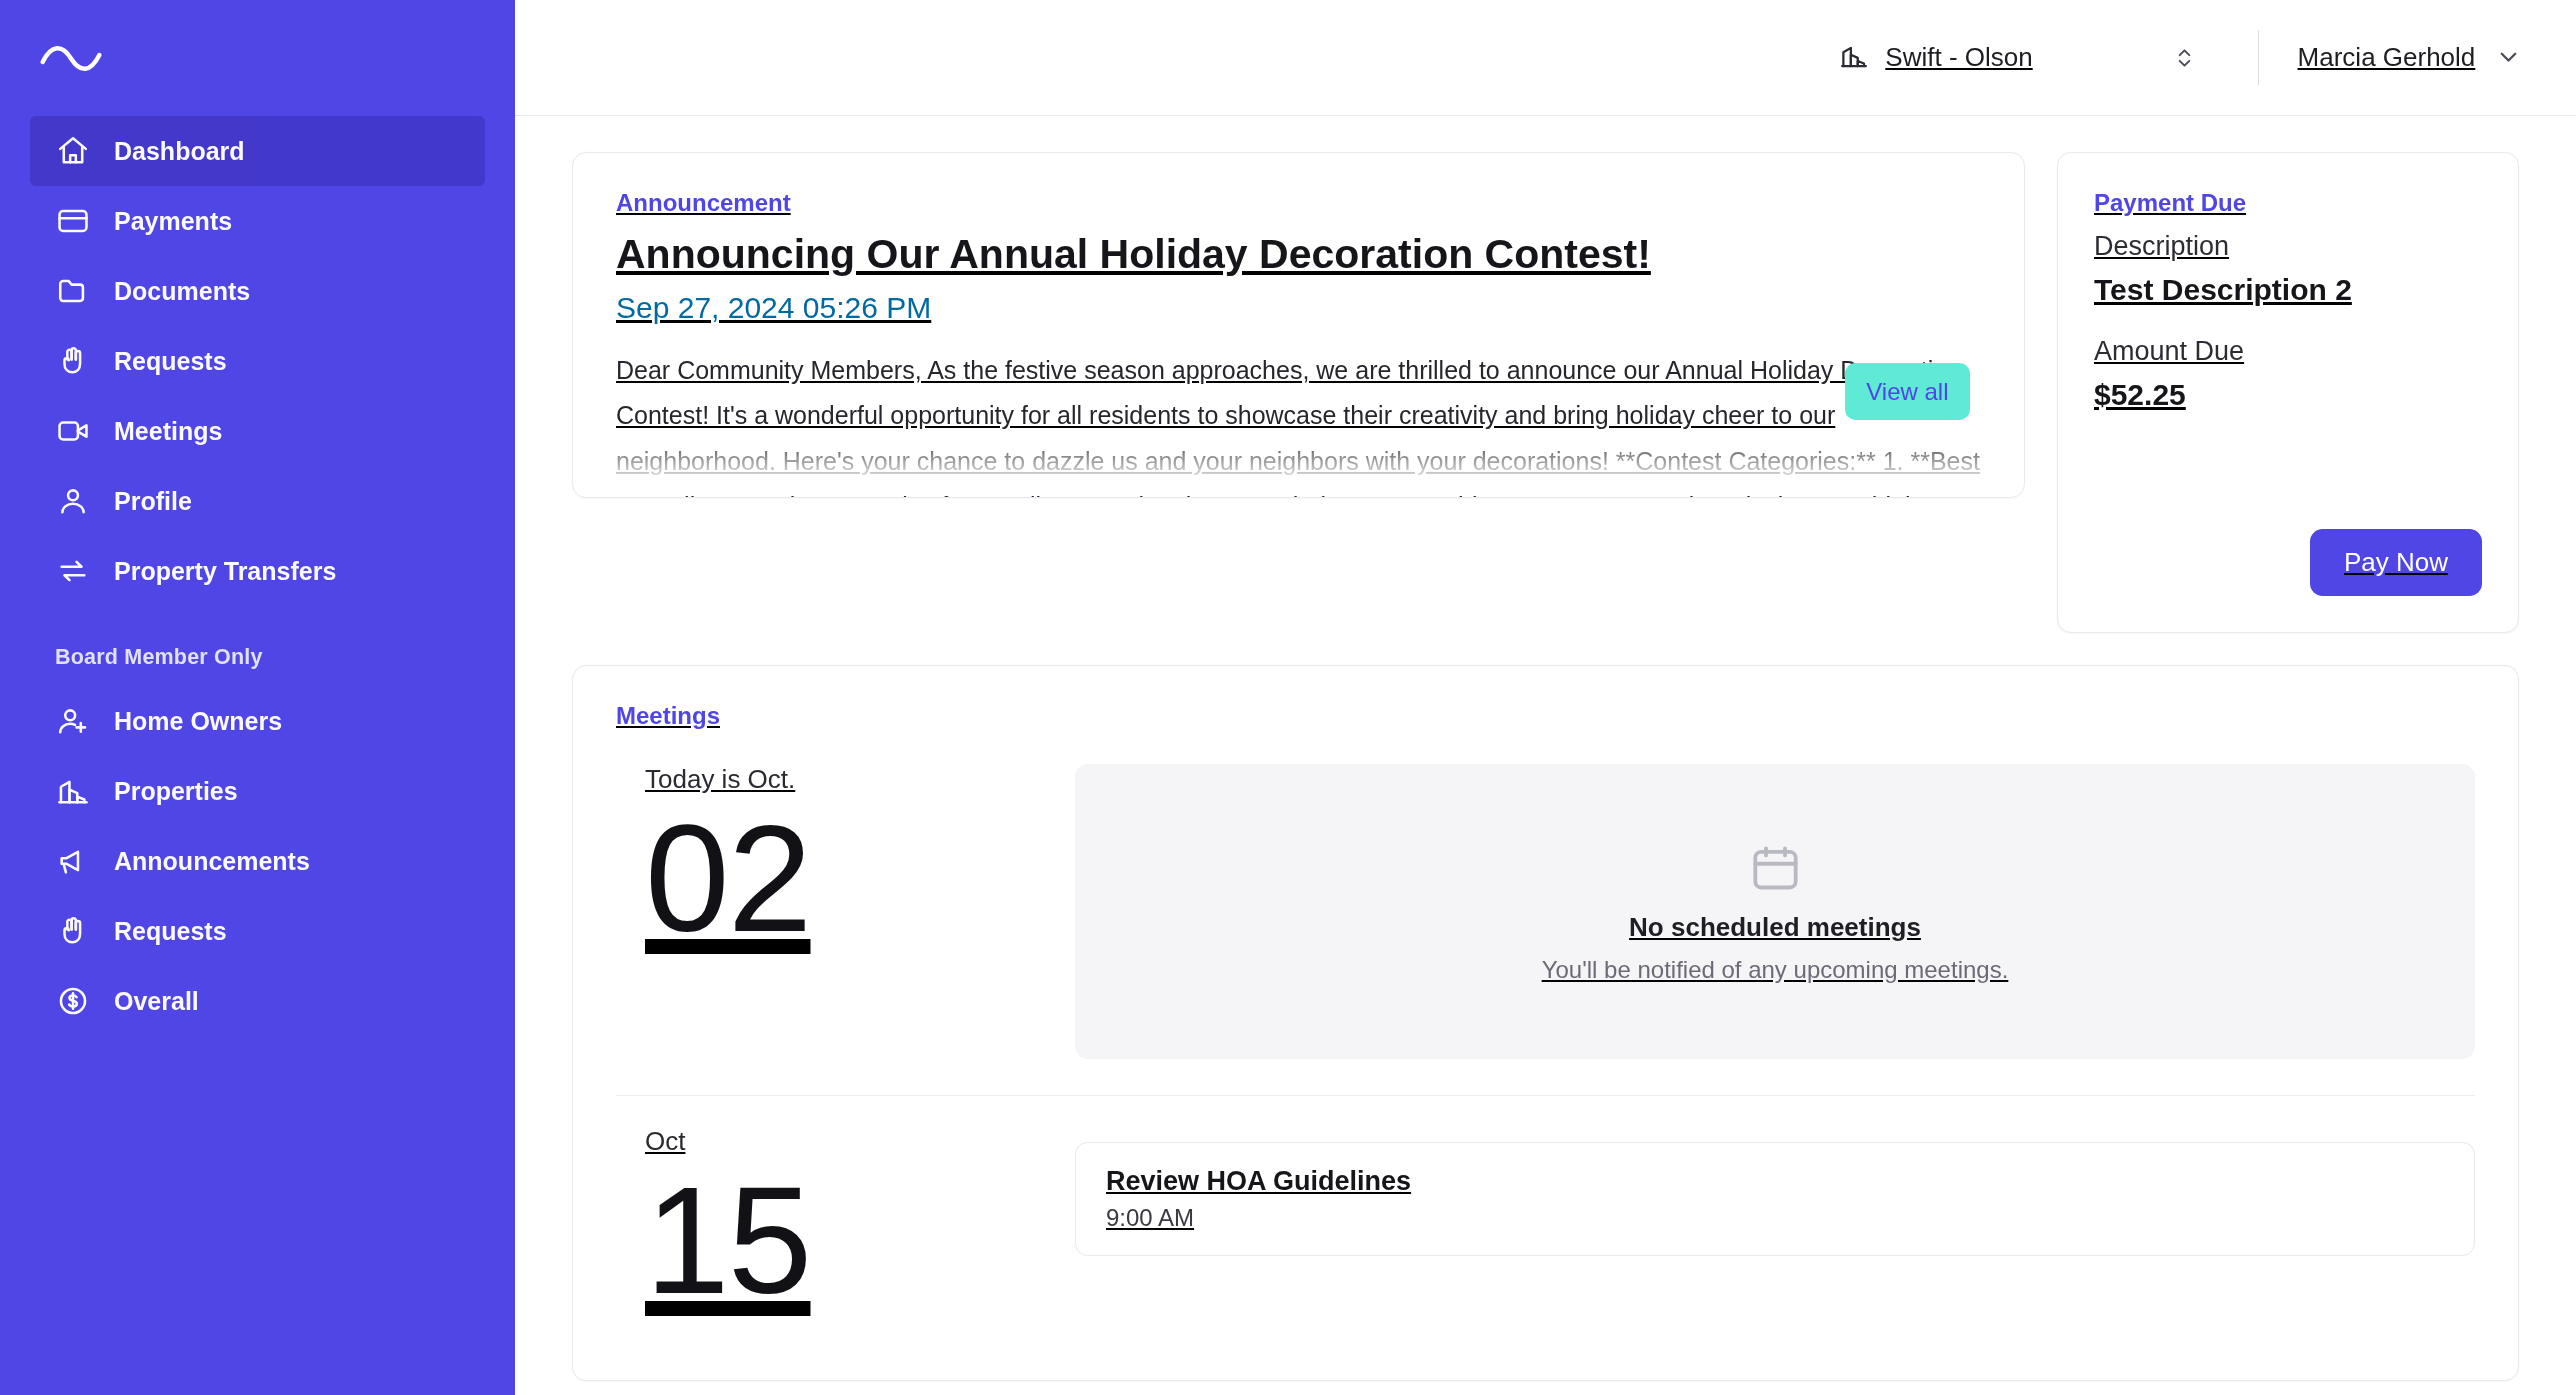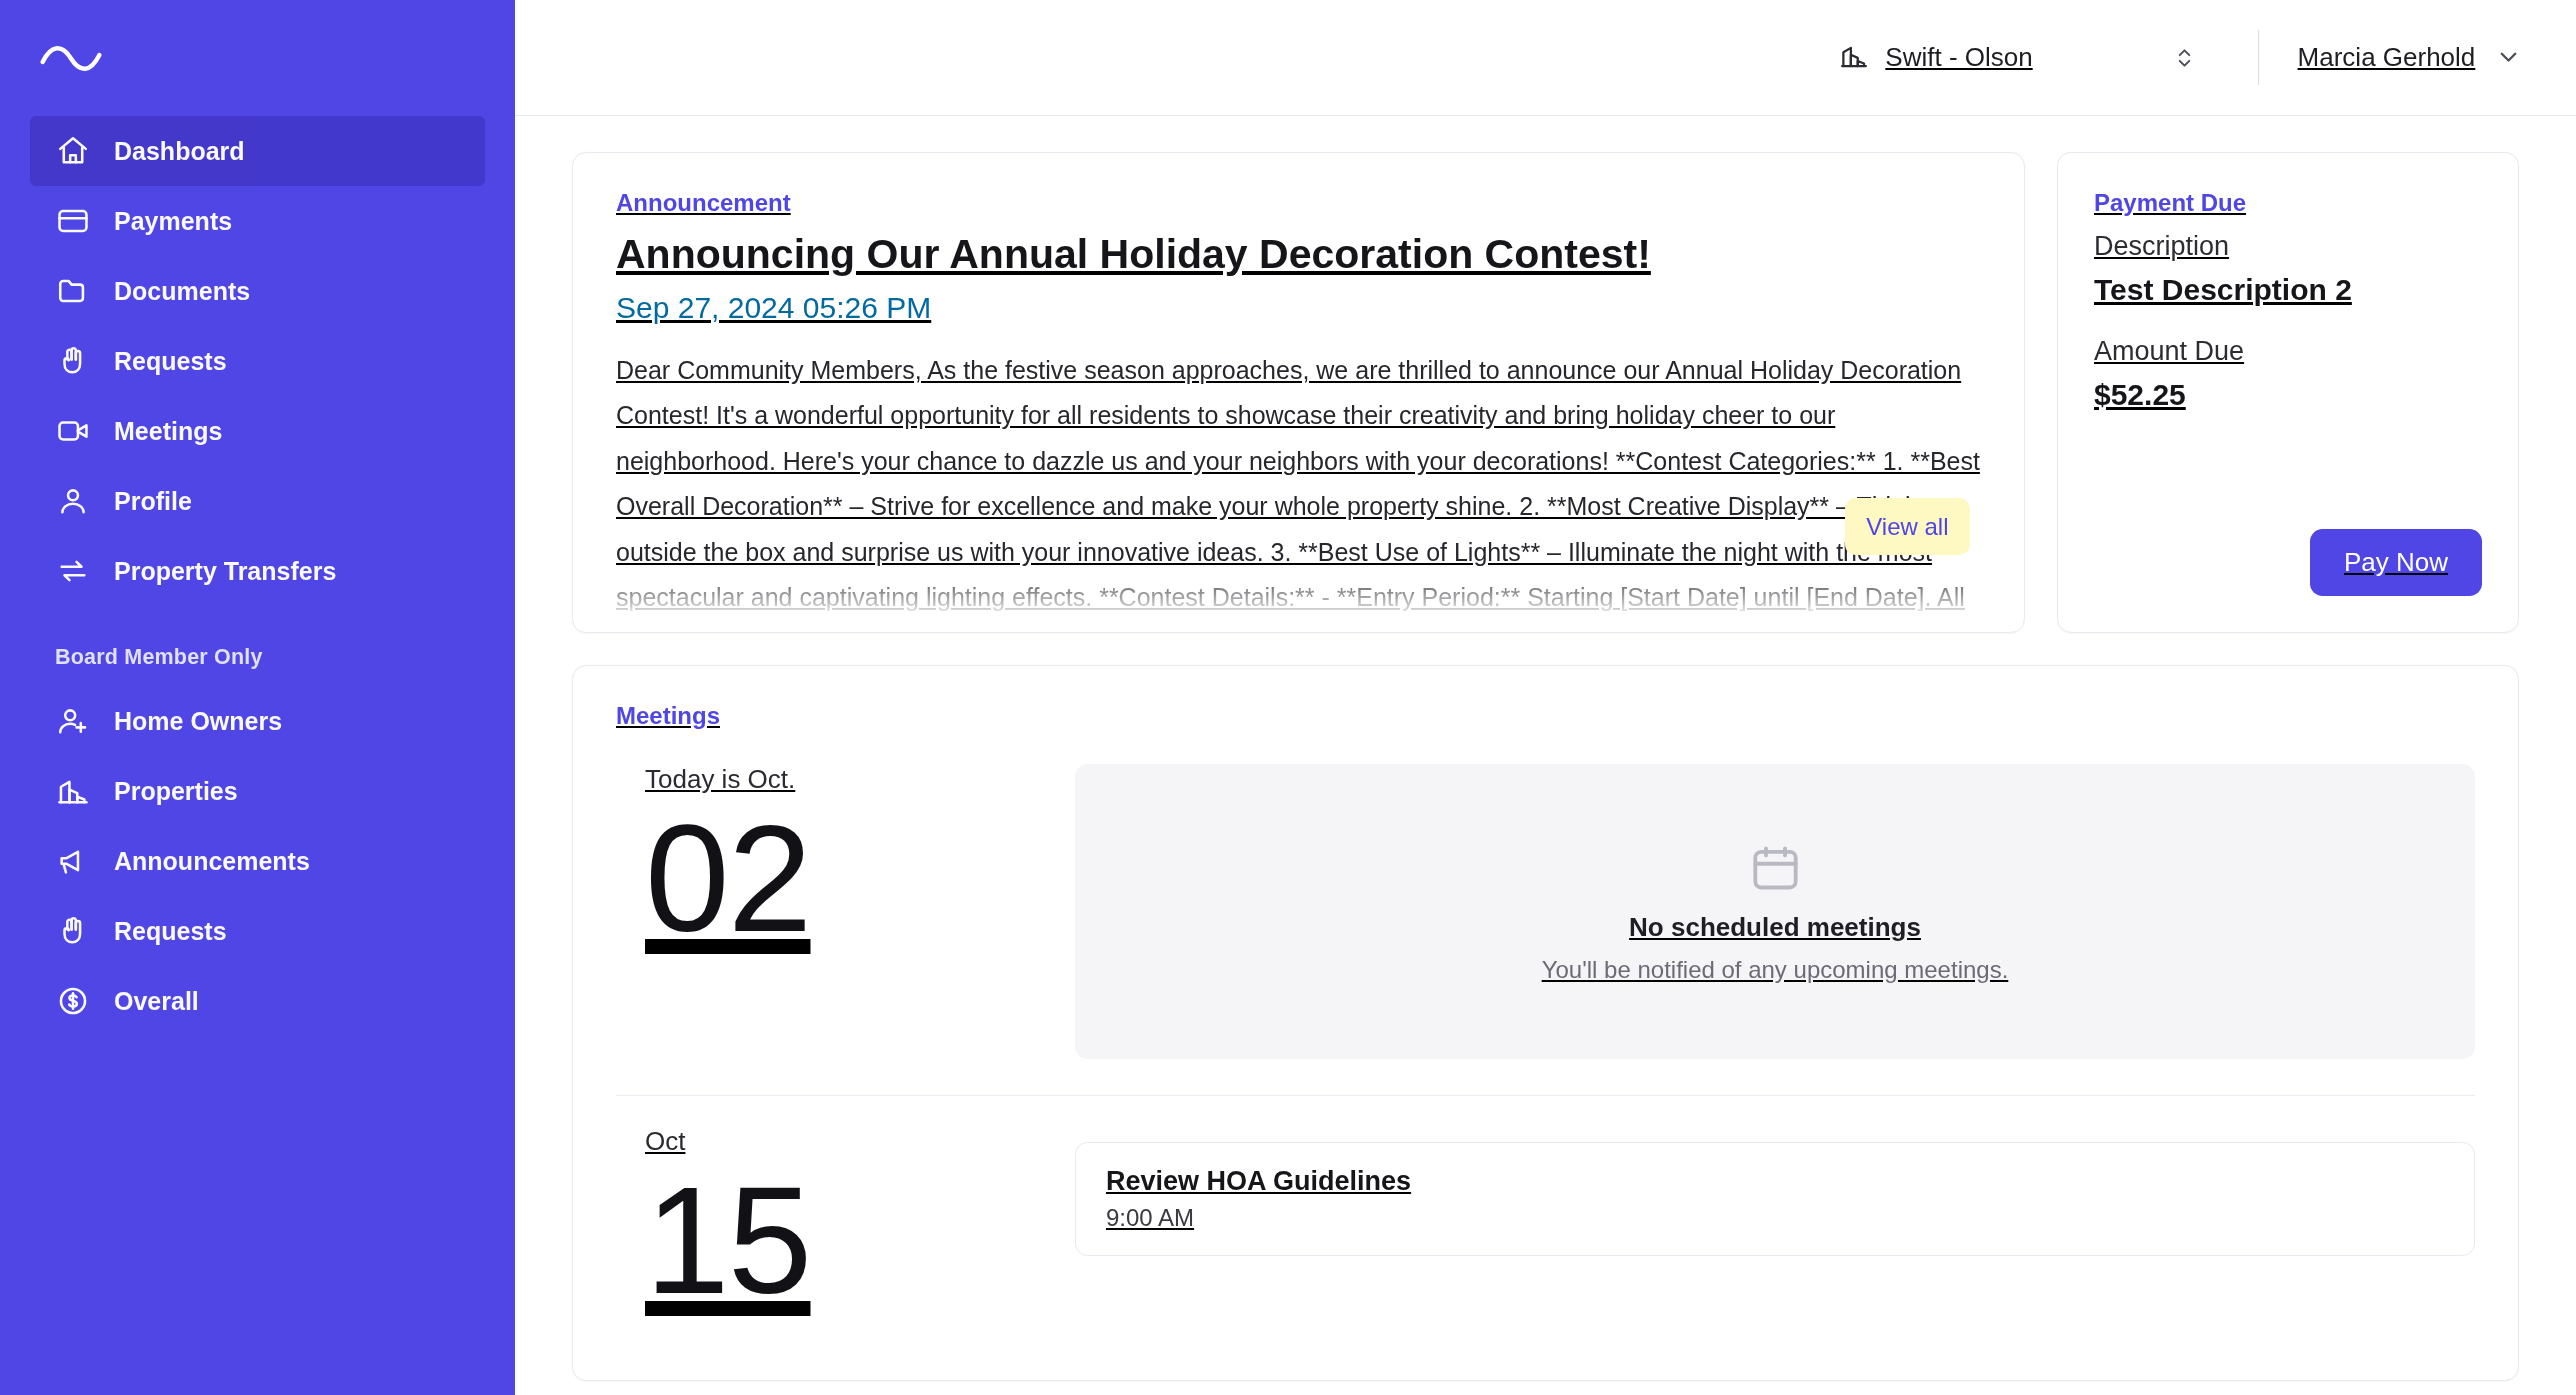--- a/index.html
+++ b/index.html
@@ -140,21 +140,21 @@
     background: #ffffff;
     border: 0.9px solid #e9e9ef;
     border-radius: 14.3px;
     box-shadow: 0 0.9px 1.8px rgba(16,24,40,0.04);
   }
 
   
   .announcement {
     flex: 1 1 auto;
     min-width: 0;
-    height: 481px;
+    height: 346px;
     padding: 36px 43px 0 43px;
     position: relative;
     overflow: hidden;
   }
   .kicker {
     color: #4f46e5;
     font-size: 24px;
     font-weight: 700;
     margin-bottom: 14.3px;
   }
@@ -171,21 +171,21 @@
   }
   .ann-body {
     font-size: 25px;
     line-height: 1.82;
     color: #26262c;
   }
   .view-all {
     position: absolute;
     right: 54px;
     bottom: 77px;
-    background: #fef9c3;
+    background: #5eead4;
     color: #4f46e5;
     font-size: 24px;
     padding: 14.3px 21.5px;
     border-radius: 10.7px;
     border: none;
     cursor: pointer;
   }
   .fade {
     position: absolute;
     left: 0.9px; right: 0.9px; bottom: 0.9px;

